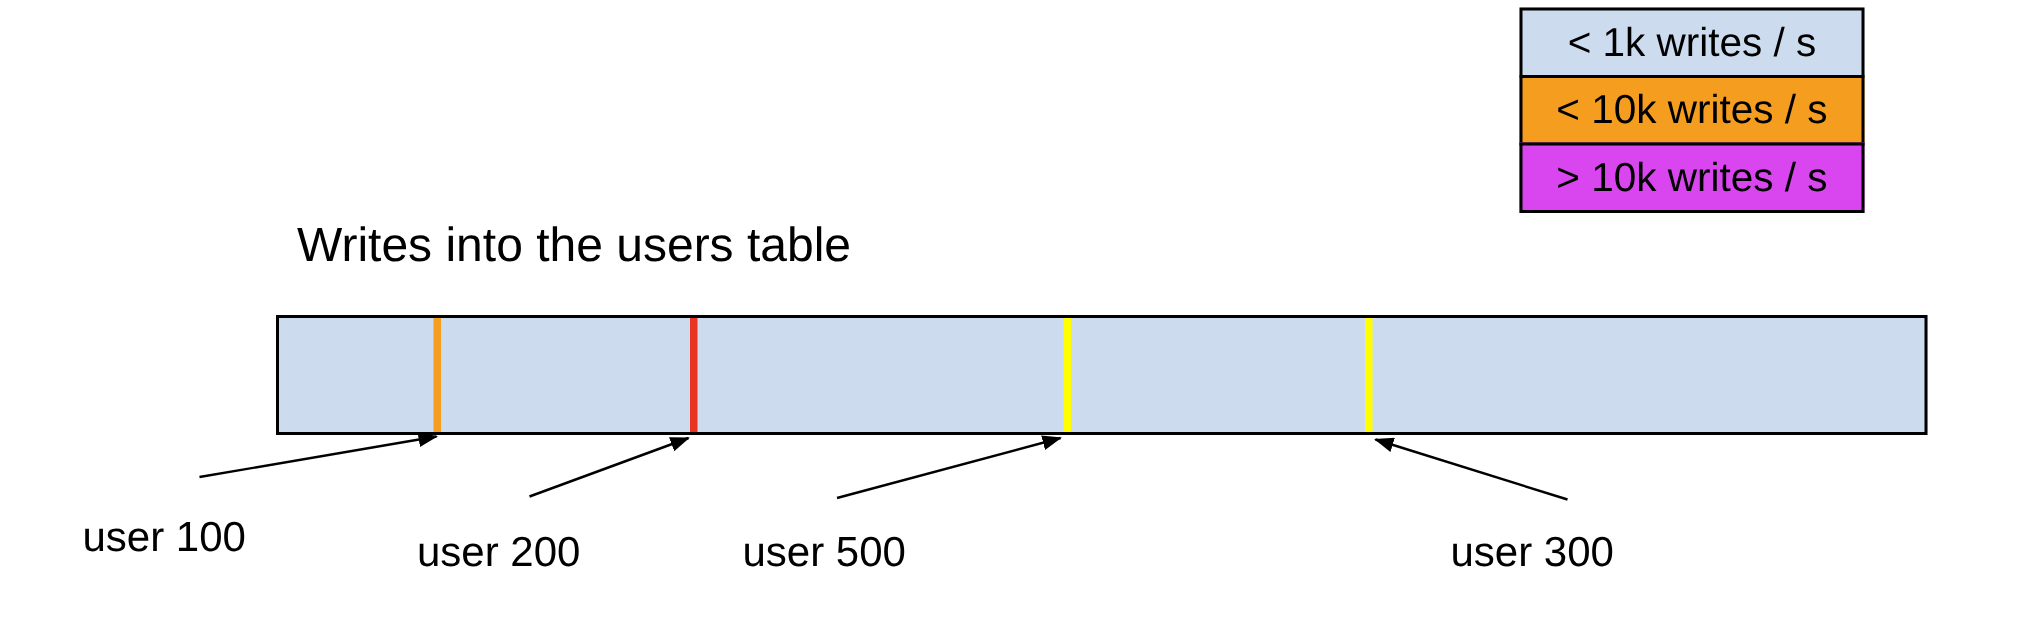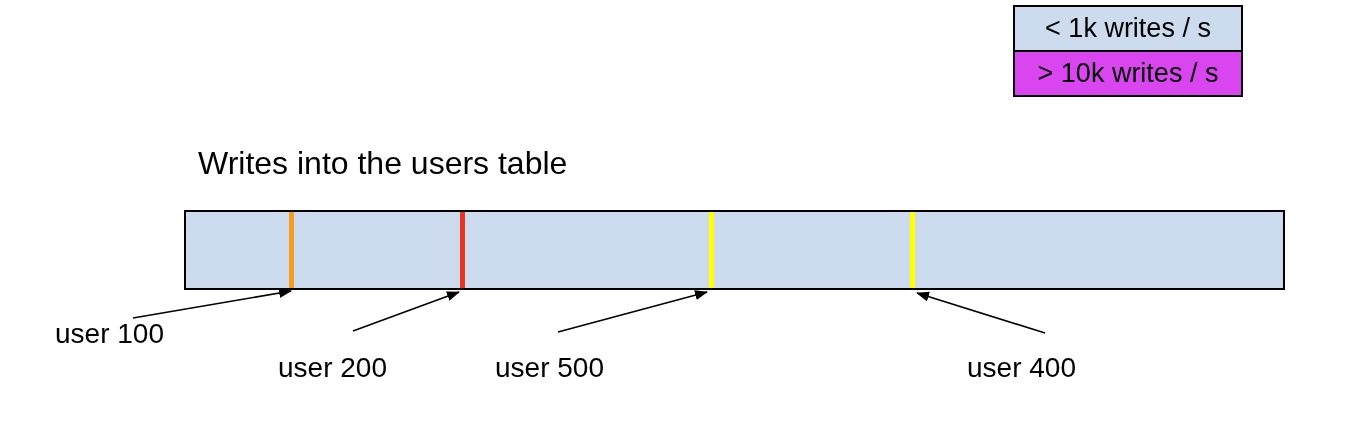--- a/index.html
+++ b/index.html
@@ -77,20 +77,21 @@
 </style>
 </head>
 <body>
 
 <div class="canvas">
 
   <div class="title">Writes into the users table</div>
 
   <div class="legend">
     <div class="legend-row" style="background-color: rgb(205, 219, 238);">&lt; 1k writes / s</div>
+    <div class="legend-row" style="background-color: rgb(244, 157, 31);">&lt; 10k writes / s</div>
     <div class="legend-row" style="background-color: #d946ef;">&gt; 10k writes / s</div>
   </div>
 
   <div class="bar" style="background-color: rgb(205, 219, 238);">
     <div class="marker" style="left: 103px; background-color: rgb(244, 157, 31);"></div>
     <div class="marker" style="left: 274px; background-color: rgb(234, 52, 35);"></div>
     <div class="marker" style="left: 523px; background-color: rgb(255, 255, 0);"></div>
     <div class="marker" style="left: 724px; background-color: rgb(255, 255, 0);"></div>
   </div>
 
@@ -99,18 +100,18 @@
       <marker id="ah" markerWidth="13" markerHeight="10" refX="12" refY="5" orient="auto" markerUnits="userSpaceOnUse">
         <path d="M0,0 L13,5 L0,10 z" fill="#000000"></path>
       </marker>
     </defs>
     <line x1="133" y1="318" x2="291" y2="291" stroke="#000000" stroke-width="1.6" marker-end="url(#ah)"></line>
     <line x1="353" y1="331" x2="459" y2="292" stroke="#000000" stroke-width="1.6" marker-end="url(#ah)"></line>
     <line x1="558" y1="332" x2="707" y2="292" stroke="#000000" stroke-width="1.6" marker-end="url(#ah)"></line>
     <line x1="1045" y1="333" x2="917" y2="293" stroke="#000000" stroke-width="1.6" marker-end="url(#ah)"></line>
   </svg>
 
-  <div class="user-label" style="left:55px;  top:318px">user 100</div>
+  <div class="user-label" style="left:55px;  top:342px">user 100</div>
   <div class="user-label" style="left:278px; top:352px">user 200</div>
   <div class="user-label" style="left:495px; top:352px">user 500</div>
-  <div class="user-label" style="left:967px; top:352px">user 400</div>
+  <div class="user-label" style="left:967px; top:352px">user 300</div>
 
 </div>
 
 </body></html>

